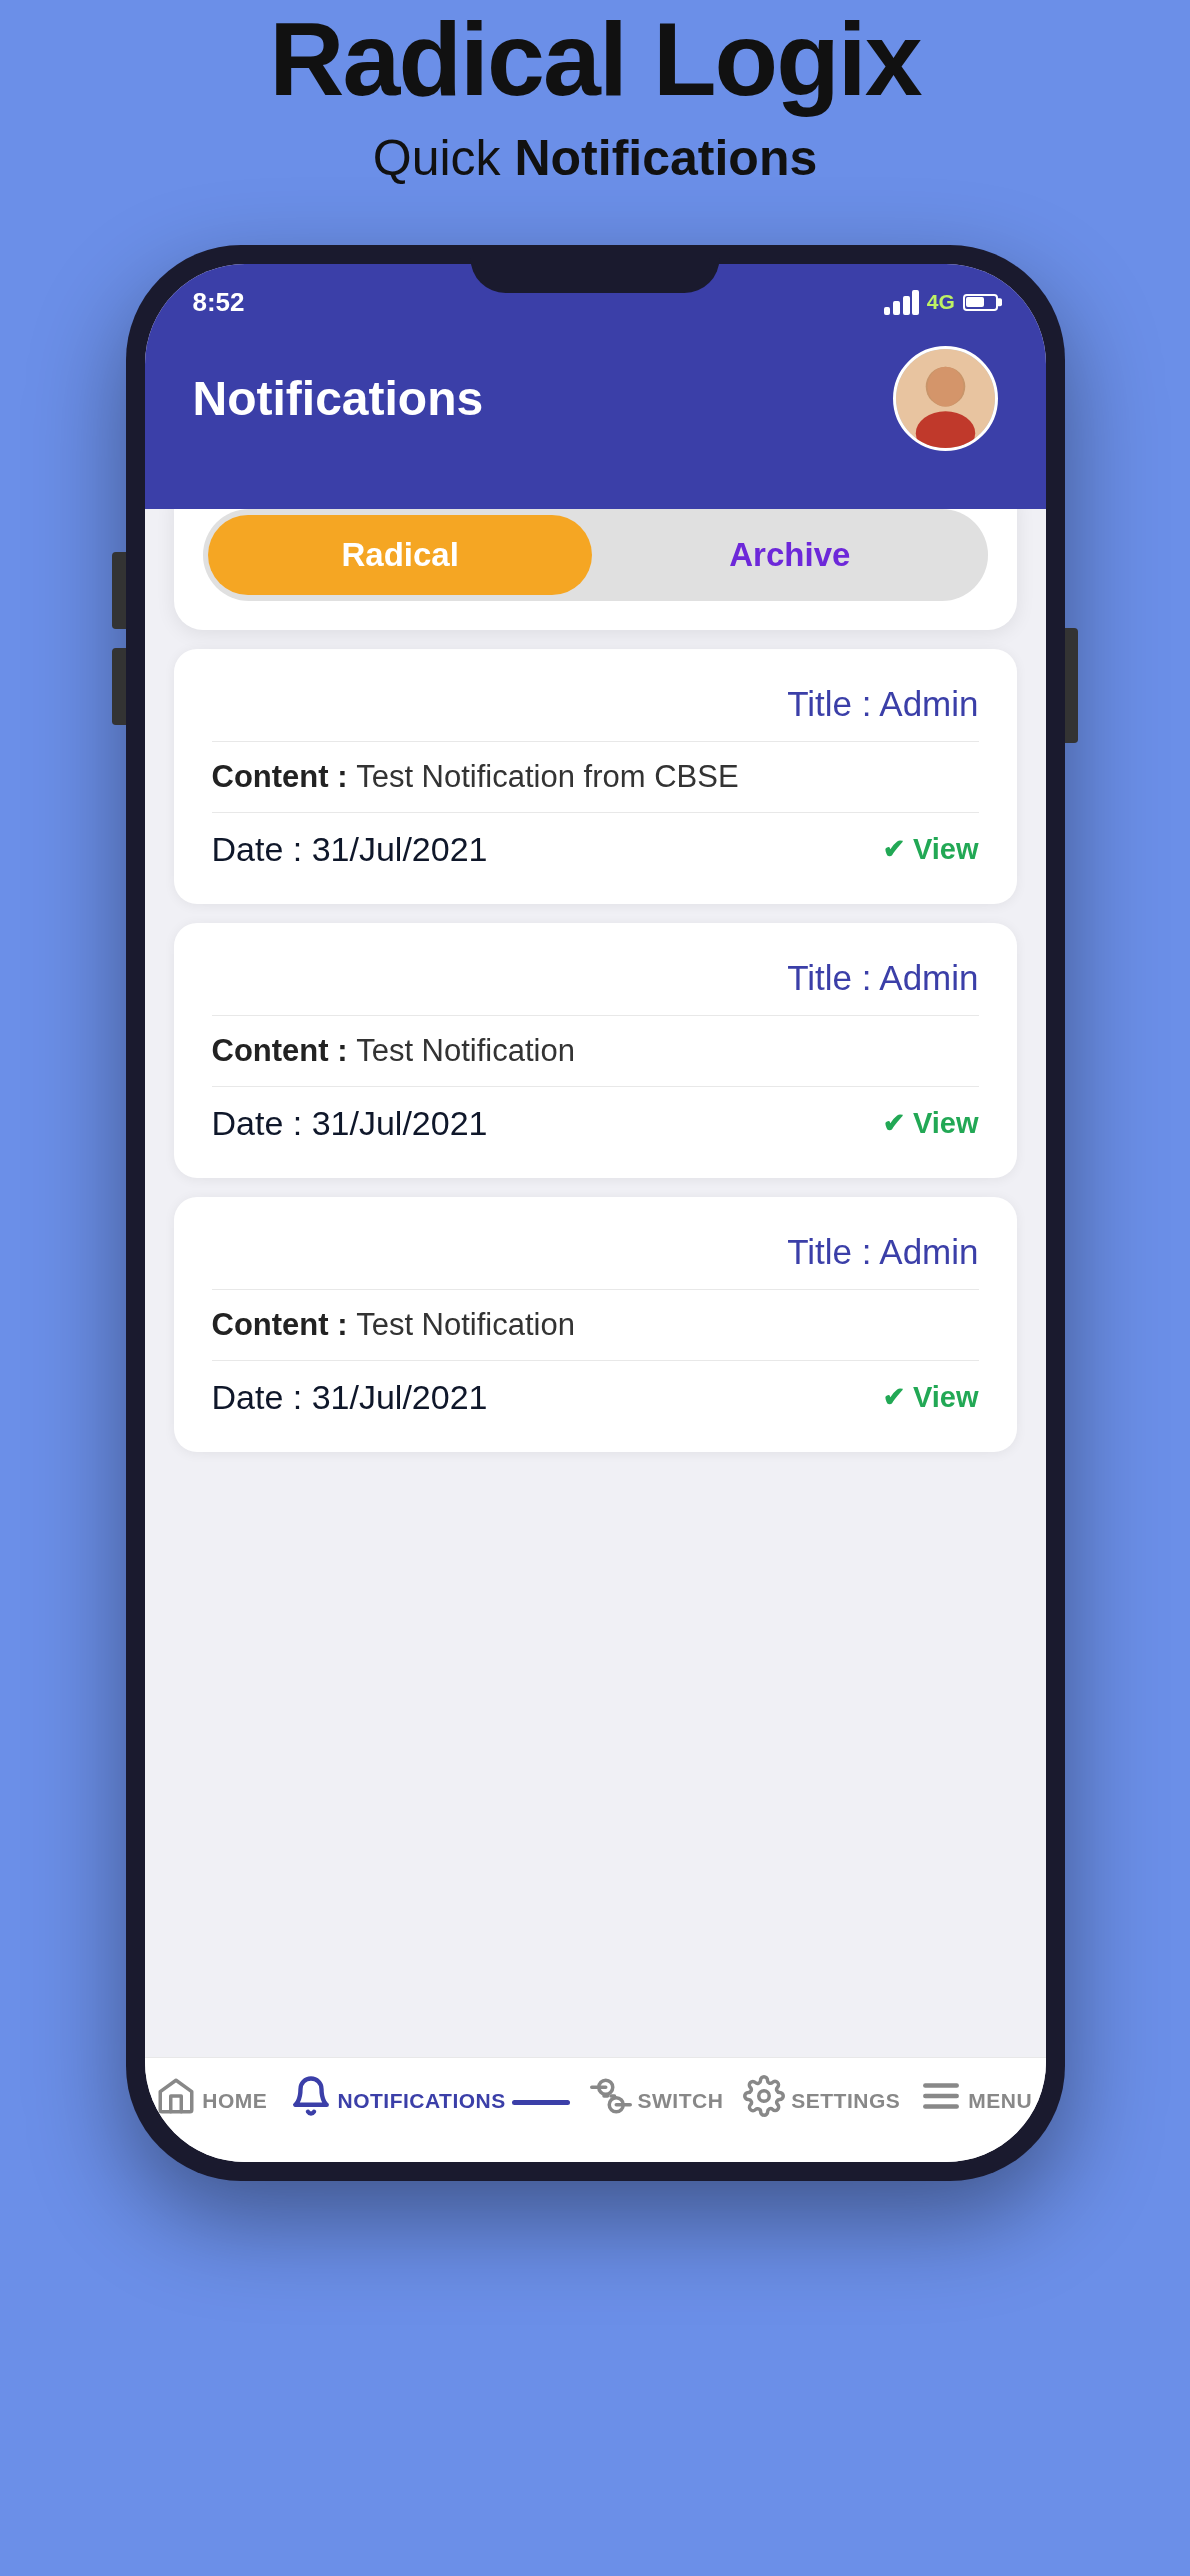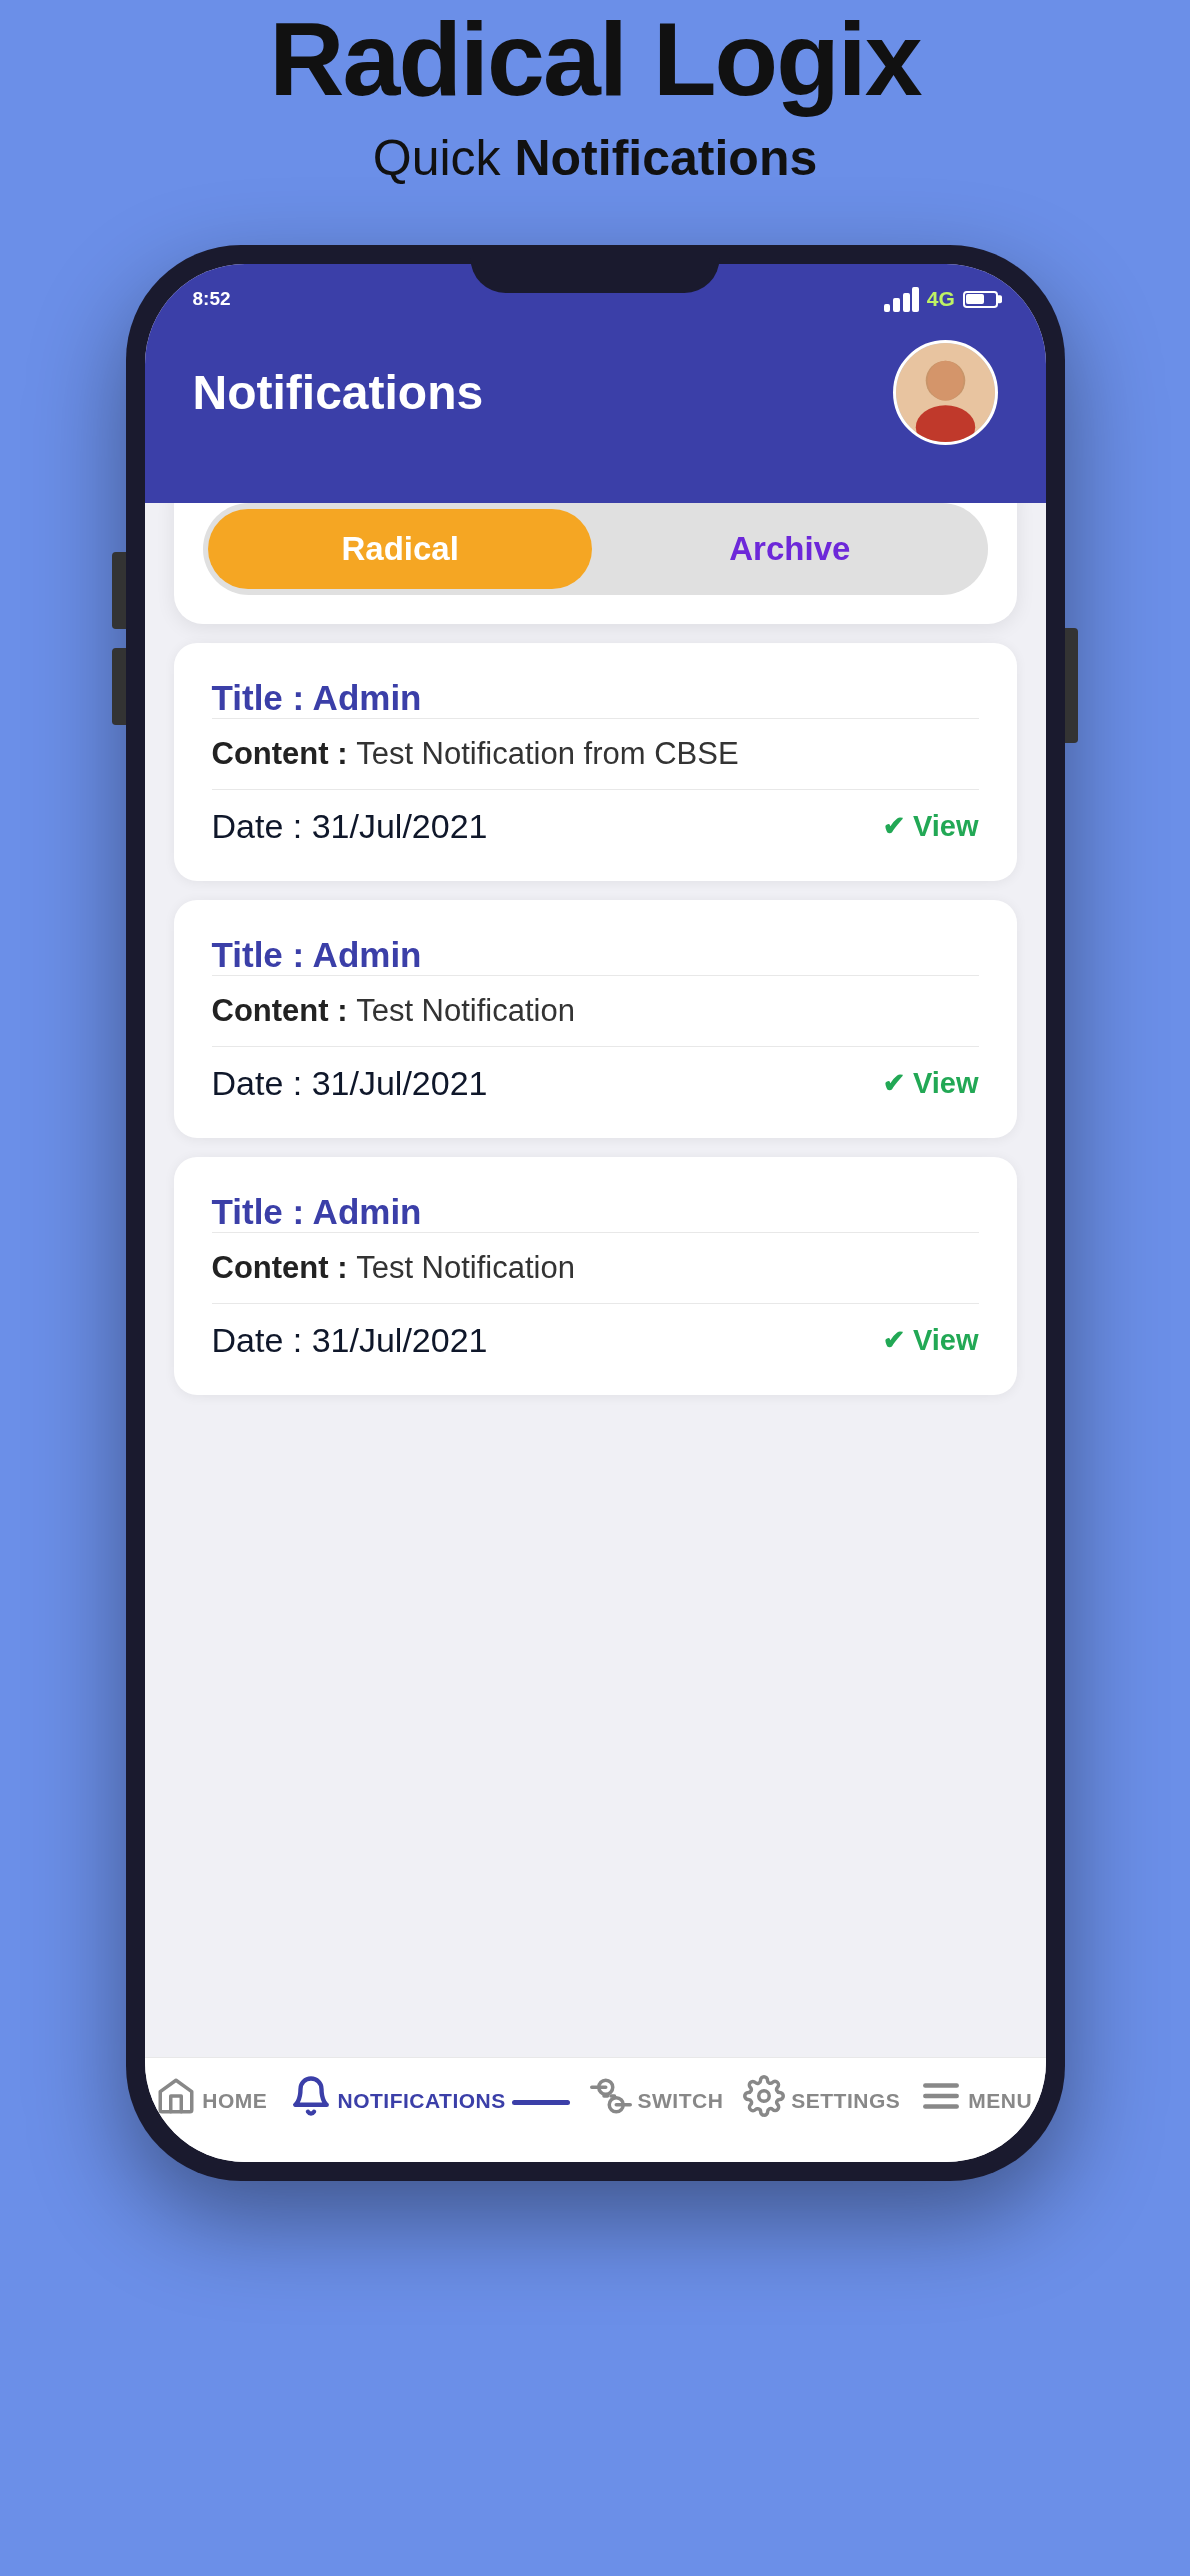--- a/index.html
+++ b/index.html
@@ -73,21 +73,21 @@
     .status-bar {
       background: #3b3fa8;
       padding: 23px 48px 9.6px;
       display: flex;
       justify-content: space-between;
       align-items: center;
       flex-shrink: 0;
     }
 
     .status-time {
-      font-size: 19px;
+      font-size: 26px;
       font-weight: 600;
       color: white;
     }
 
     .status-icons {
       display: flex;
       align-items: center;
       gap: 7.7px;
     }
 
@@ -221,24 +221,26 @@
     .notification-card {
       background: white;
       margin: 0 29px 19px;
       border-radius: 23px;
       padding: 35px 38px;
       box-shadow: 0 1.9px 11.5px rgba(0,0,0,0.06);
     }
 
     .notif-title {
       font-size: 35px;
-      font-weight: 700;
+      font-weight: 400;
       color: #3b3fa8;
       margin-bottom: 17px;
+      padding-bottom: 17px;
       border-bottom: 1.4px solid #e8e8e8;
+      text-align: right;
     }
 
     .notif-content {
       font-size: 31px;
       color: #333;
       margin-bottom: 17px;
       padding-bottom: 17px;
       border-bottom: 1.4px solid #e8e8e8;
     }
 

